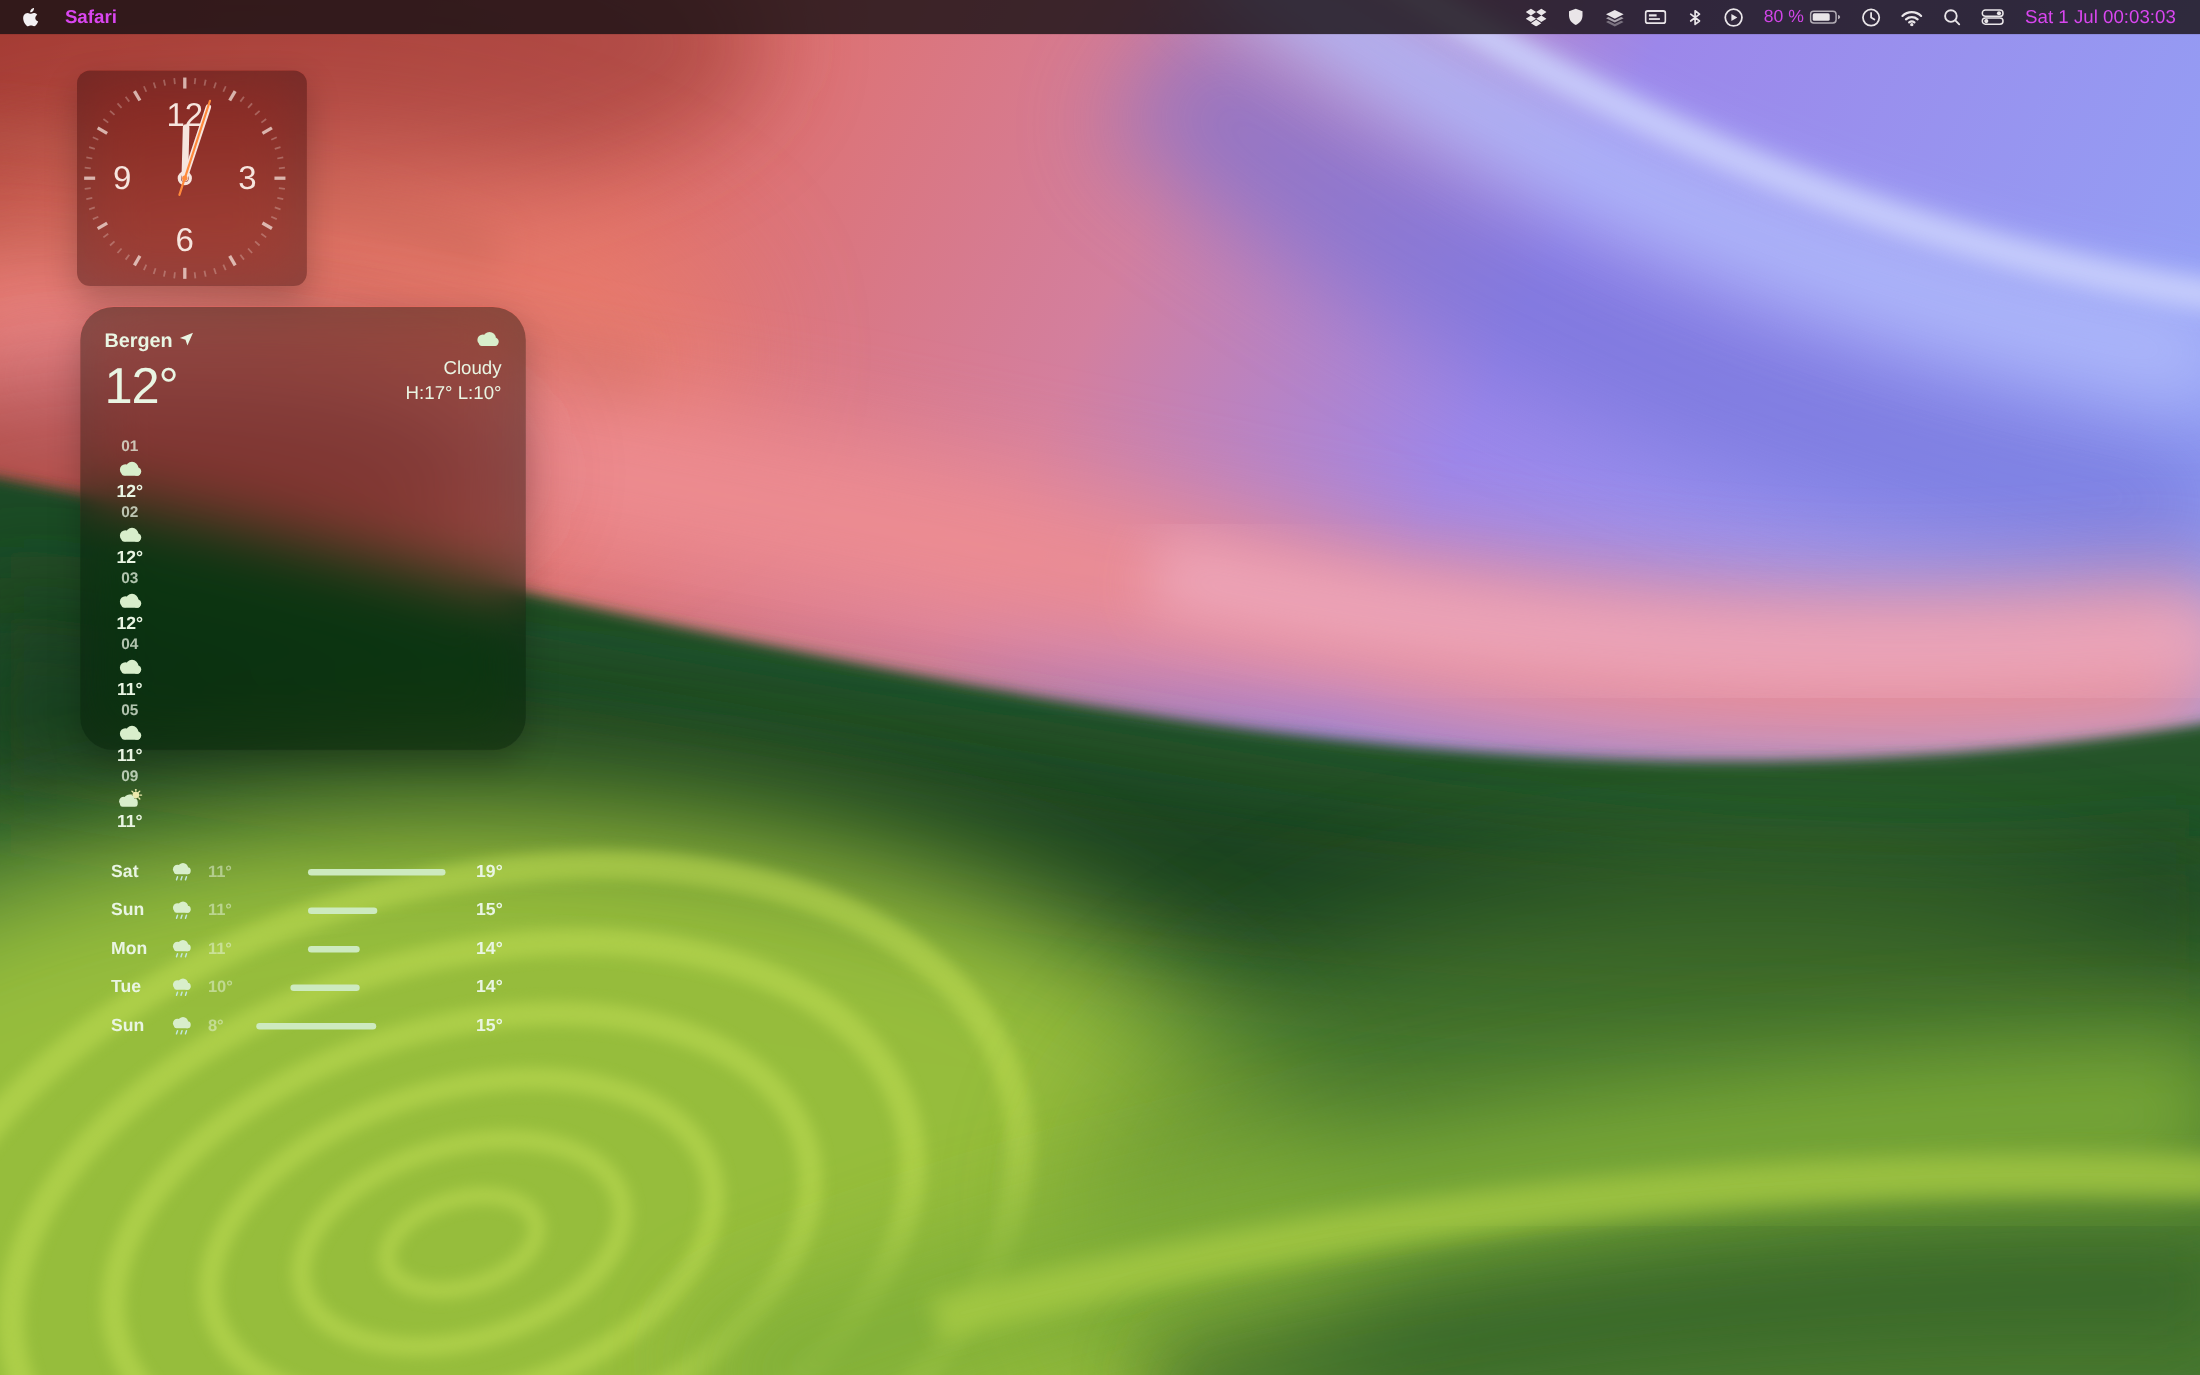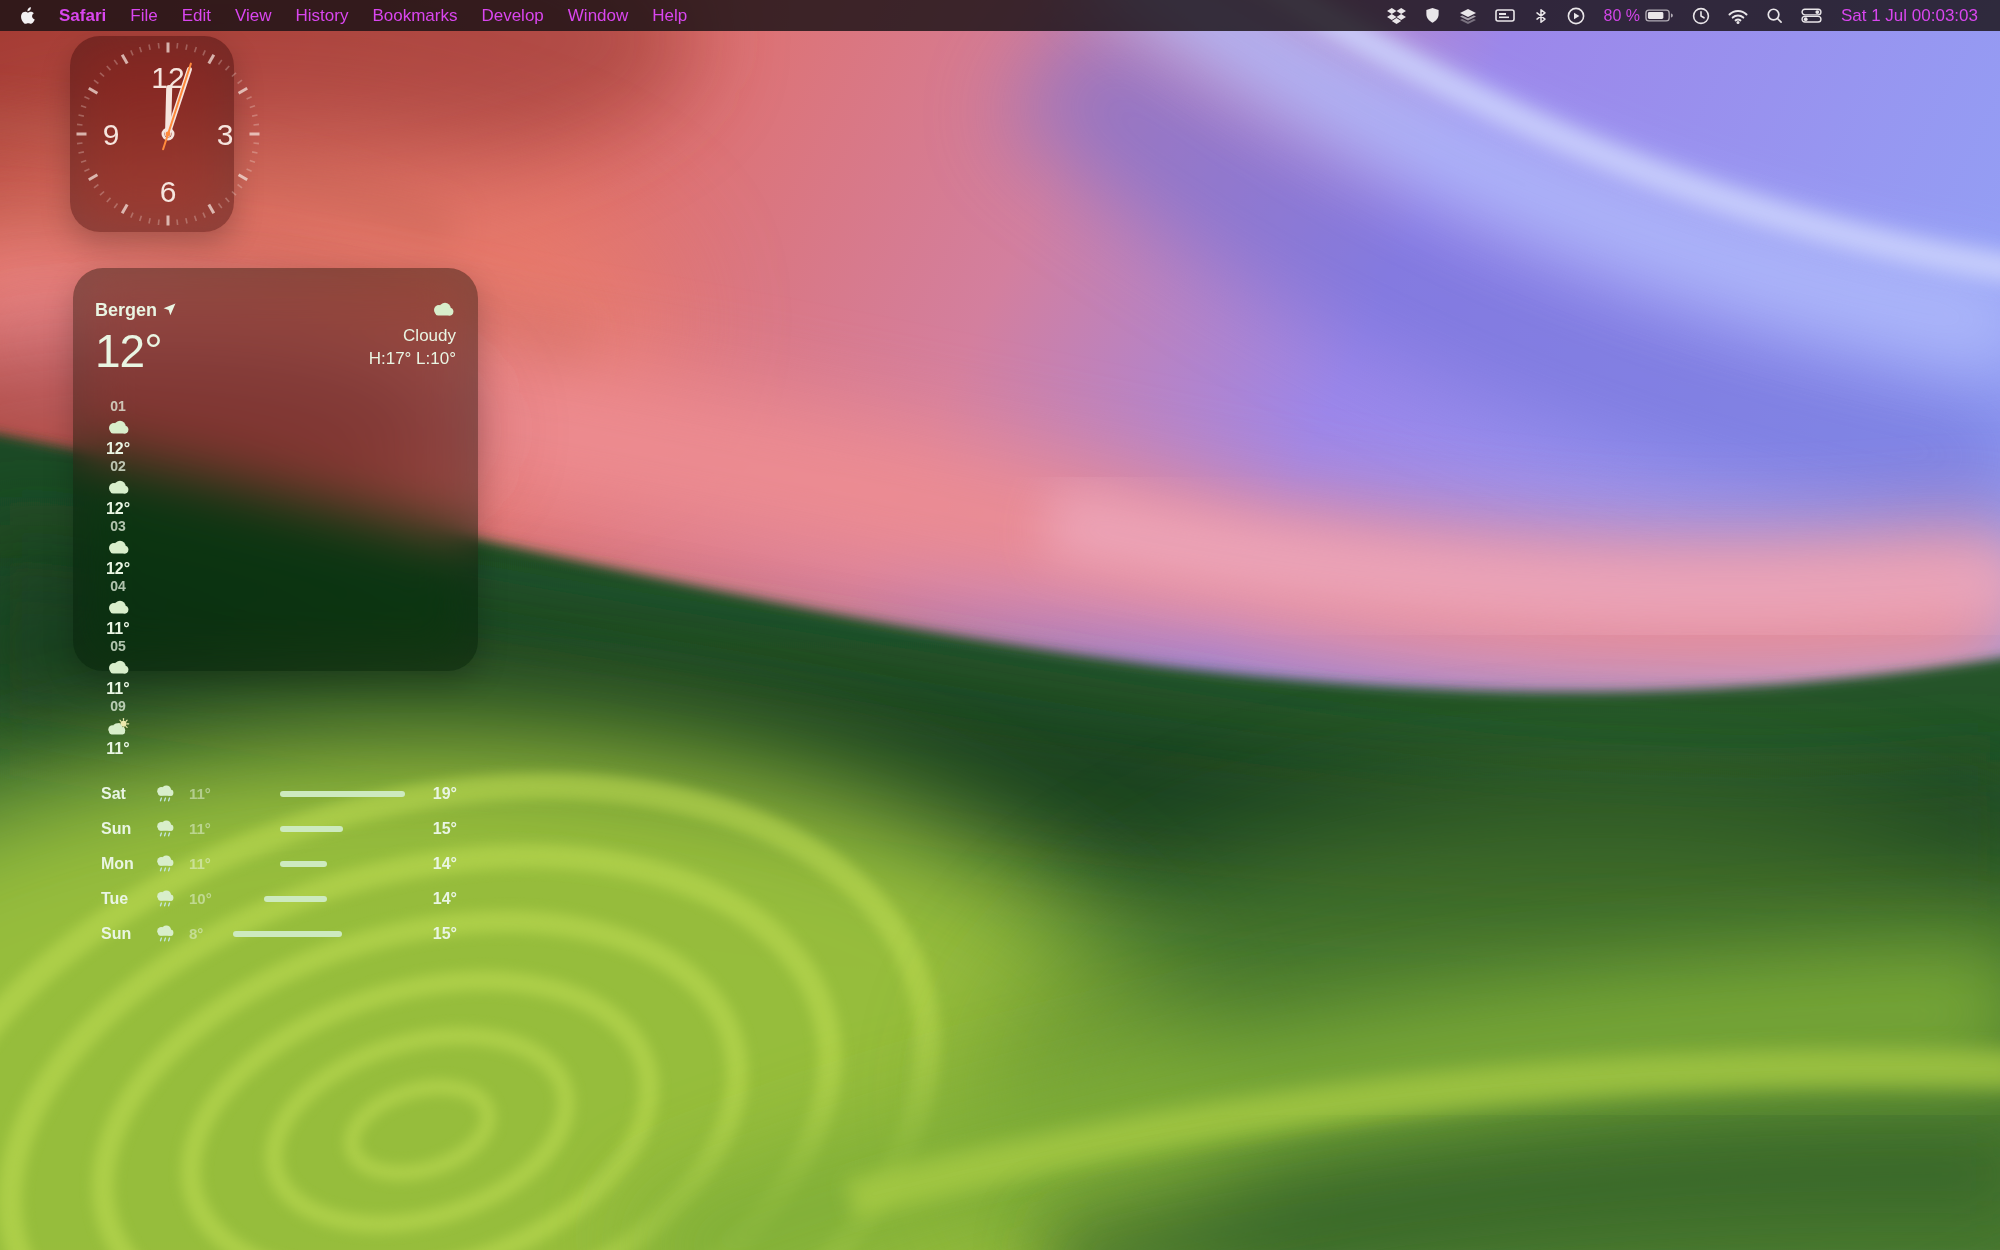--- a/index.html
+++ b/index.html
@@ -17,25 +17,25 @@
   .menu-item{padding:0 12px;white-space:nowrap;}
   .menu-right{margin-left:auto;display:flex;align-items:center;}
   .status-icon{display:flex;align-items:center;padding:0 9px;opacity:.95;}
   .battery-label{font-size:16px;margin-right:5px;}
   .clock-text{padding:0 6px 0 10px;white-space:nowrap;}
 
   
   .widget{position:absolute;border-radius:30px;box-sizing:border-box;
     box-shadow:0 12px 30px rgba(0,0,0,.22);
     backdrop-filter:blur(28px) saturate(140%);-webkit-backdrop-filter:blur(28px) saturate(140%);}
-  #clock-widget{left:70px;top:36px;width:164px;height:196px;background:rgba(30,9,11,0.42);}
+  #clock-widget{left:70px;top:64px;width:209px;height:196px;background:rgba(30,9,11,0.42);border-radius:12px;}
   #calendar-widget{left:287px;top:51px;width:191px;height:196px;background:rgba(30,9,11,0.42);
     padding:17px 20px 14px;color:#f7e3de;}
-  #weather-widget{left:73px;top:268px;width:405px;height:403px;background:rgba(8,18,10,0.42);
-    padding:32px 0 0;color:#e9f5e3;}
+  #weather-widget{left:73px;top:279px;width:405px;height:403px;background:rgba(8,18,10,0.42);
+    padding:20px 0 0;color:#e9f5e3;}
 
   
   .cal-weekday{font-size:14px;font-weight:700;letter-spacing:1px;color:#f2938b;}
   .cal-day{font-size:40px;font-weight:300;line-height:1.05;margin:4px 0 10px;color:#f8e6e1;}
   .cal-event{display:flex;align-items:center;gap:8px;margin-bottom:10px;}
   .cal-event-bar{width:5px;height:21px;border-radius:2.5px;background:#ef8d85;filter:blur(0.6px);}
   .cal-event-line{height:10px;border-radius:5px;background:rgba(244,196,189,0.85);filter:blur(3px);}
 
   
   .wx-header{display:flex;justify-content:space-between;align-items:flex-start;padding:0 22px;}
@@ -133,30 +133,20 @@
   </svg>
 
   <div class="menu-bar">
     <div class="menu-left">
       <span class="apple">
         <svg width="15" height="18" viewBox="0 0 14 17">
           <path fill="#f3f0f2" d="M11.3 9c0-2 1.6-2.9 1.7-3-.9-1.3-2.3-1.5-2.8-1.5-1.2-.1-2.3.7-2.9.7-.6 0-1.5-.7-2.5-.7C3.5 4.5 2.3 5.2 1.6 6.3.2 8.6 1.2 12 2.6 13.9c.7 1 1.5 2 2.5 2 1 0 1.4-.6 2.6-.6 1.2 0 1.5.6 2.6.6 1.1 0 1.8-1 2.4-1.9.8-1.1 1.1-2.2 1.1-2.2s-2.4-.9-2.5-2.8zM9.4 2.9c.5-.7.9-1.6.8-2.6-.8 0-1.8.5-2.4 1.2-.5.6-1 1.5-.8 2.5.9.1 1.8-.4 2.4-1.1z"></path>
         </svg>
       </span>
       <span class="app-name">Safari</span>
-      <span id="menu-items" style="display:flex;">
-          <span class="menu-item">File</span>
-          <span class="menu-item">Edit</span>
-          <span class="menu-item">View</span>
-          <span class="menu-item">History</span>
-          <span class="menu-item">Bookmarks</span>
-          <span class="menu-item">Develop</span>
-          <span class="menu-item">Window</span>
-          <span class="menu-item">Help</span>
-        </span>
     </div>
     <div class="menu-right">
       <span id="status-items" style="display:flex;align-items:center;">
           <span class="status-icon">
             <svg width="19" height="17" viewBox="0 0 20 18">
               <path fill="#f3f0f2" d="M5 1l5 3.2L5 7.4 0 4.2zM15 1l5 3.2-5 3.2-5-3.2zM0 10.6l5-3.2 5 3.2L5 13.8zM15 7.4l5 3.2-5 3.2-5-3.2zM5 14.9l5-3.2 5 3.2L10 18z"></path>
             </svg>
           </span>
           <span class="status-icon">
             <svg width="17" height="17" viewBox="0 0 18 18">

